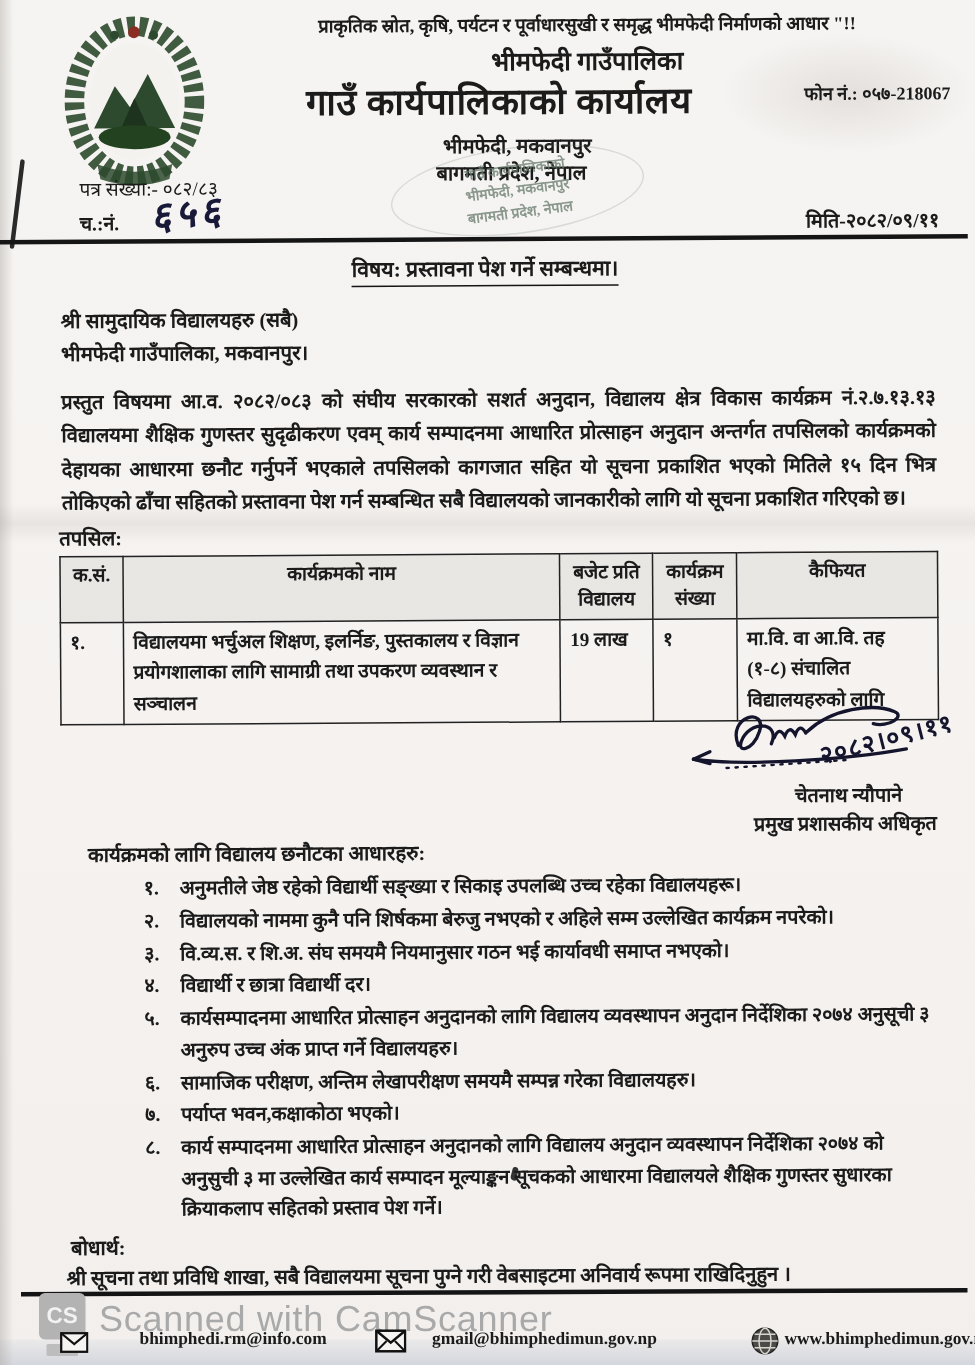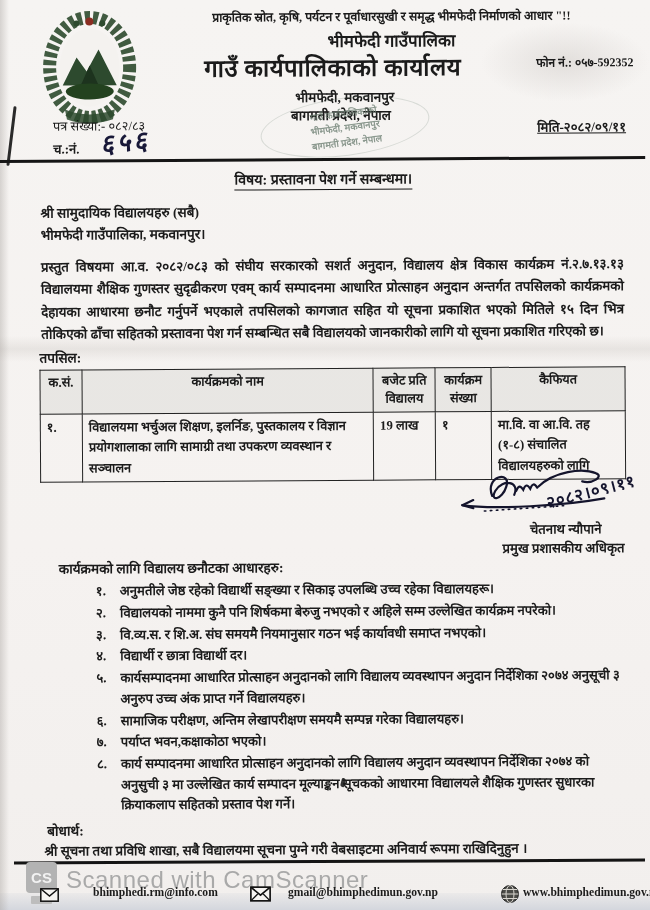--- a/index.html
+++ b/index.html
@@ -29,21 +29,21 @@
   .addr1{position:absolute;left:0;right:0;top:88px;text-align:center;font-size:13.5px;font-weight:700;transform:translateX(22px);}
   .addr2{position:absolute;left:0;right:0;top:106px;text-align:center;font-size:13.5px;font-weight:700;transform:translateX(18px);}
   .stamp{
     position:absolute;left:262px;top:98px;width:170px;height:58px;transform:rotate(-7deg);
     color:#66796c;opacity:.75;text-align:center;font-size:9.5px;font-weight:600;line-height:1.5;
     border:1px solid rgba(102,121,108,.28);border-radius:50%;padding-top:8px;box-sizing:border-box;
   }
   .ref-no{position:absolute;left:55px;top:115px;font-size:12.8px;font-weight:400;}
   .disp-label{position:absolute;left:55px;top:138px;font-size:13px;font-weight:700;}
   .disp-hand{position:absolute;left:102px;top:122px;font-size:26px;font-weight:600;color:#181838;transform:rotate(-5deg);letter-spacing:3px;font-style:italic;}
-  .letter-date{position:absolute;right:22px;top:119px;font-size:13.2px;font-weight:700;text-decoration:underline;}
+  .letter-date{position:absolute;right:22px;top:139px;font-size:13.2px;font-weight:700;}
   .rule-top{position:absolute;left:0;right:3px;top:158px;height:2.6px;background:#151515;}
 
   
   .subject-wrap{text-align:center;margin-top:7px;}
   .subject{display:inline-block;font-size:14.2px;font-weight:700;border-bottom:1.6px solid #151515;padding-bottom:1px;}
   .recipient{margin:11px 0 0 42px;font-size:13.6px;font-weight:600;line-height:1.65;}
   .paragraph{margin:9px 25px 0 42px;font-size:13.4px;font-weight:600;line-height:1.68;text-align:justify;}
   .tapasil{margin:1px 0 3px 40px;font-size:13.6px;font-weight:700;}
 
   table.program{border-collapse:collapse;margin-left:40px;width:586px;font-size:12.8px;font-weight:600;}
@@ -104,21 +104,21 @@
         <ellipse cx="55" cy="86" rx="24" ry="8" fill="#23421f"></ellipse>
         <circle cx="55" cy="16" r="4" fill="#8a2d22"></circle>
         <circle cx="42" cy="18" r="3" fill="#2d4a2e"></circle>
         <circle cx="68" cy="18" r="3" fill="#2d4a2e"></circle>
         <path d="M30,104 Q55,114 80,104 L78,114 Q55,122 32,114 Z" fill="#2d4a2e" opacity="0.85"></path>
       </svg>
 
       <div class="slogan">प्राकृतिक स्रोत, कृषि, पर्यटन र पूर्वाधारसुखी र समृद्ध भीमफेदी निर्माणको आधार "!!</div>
       <div class="muni-name">भीमफेदी गाउँपालिका</div>
       <div class="office-name">गाउँ कार्यपालिकाको कार्यालय</div>
-      <div class="phone">फोन नं.: ०५७-592352</div>
+      <div class="phone">फोन नं.: ०५७-218067</div>
       <div class="addr1">भीमफेदी, मकवानपुर</div>
       <div class="addr2">बागमती प्रदेश, नेपाल</div>
 
       <div class="stamp">
         <div>गाउँ कार्यपालिकाको</div>
         <div>भीमफेदी, मकवानपुर</div>
         <div>बागमती प्रदेश, नेपाल</div>
       </div>
 
       <div class="ref-no">पत्र संख्या:- ०८२/८३</div>

